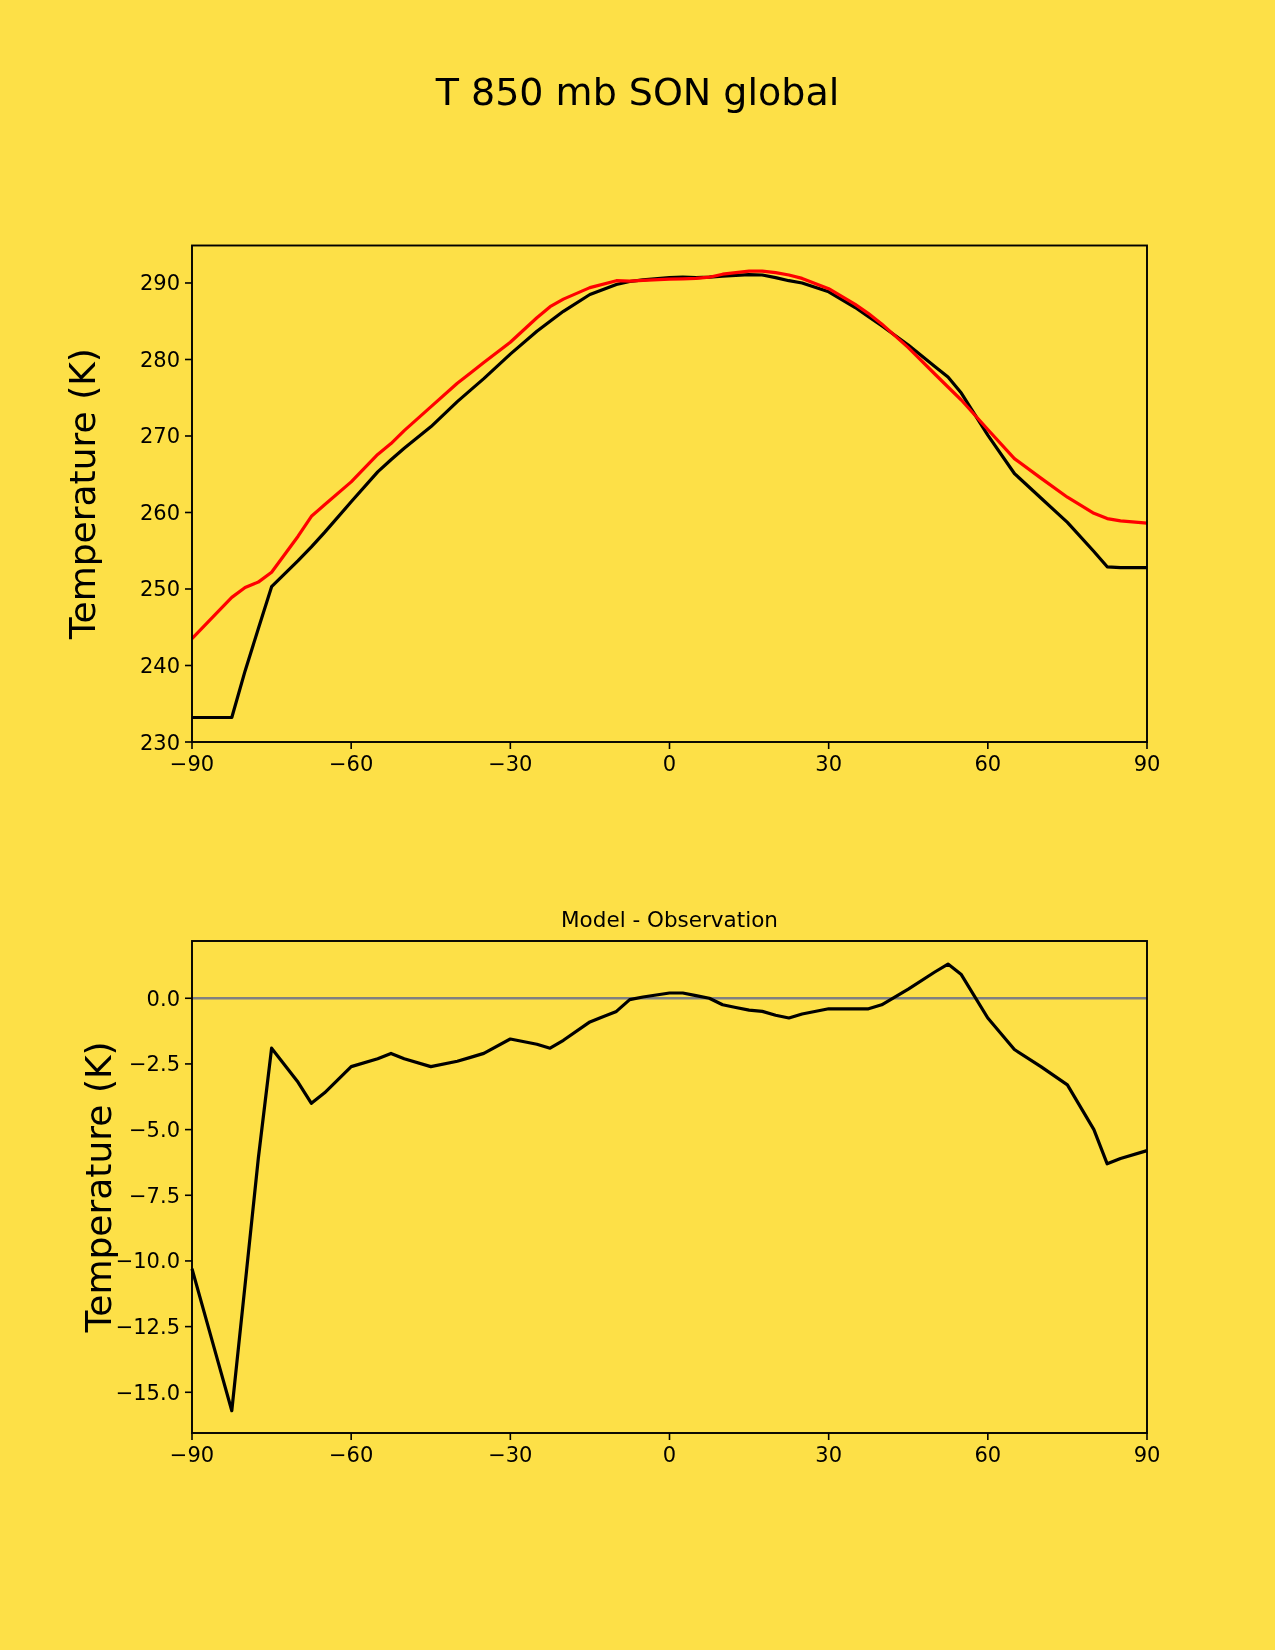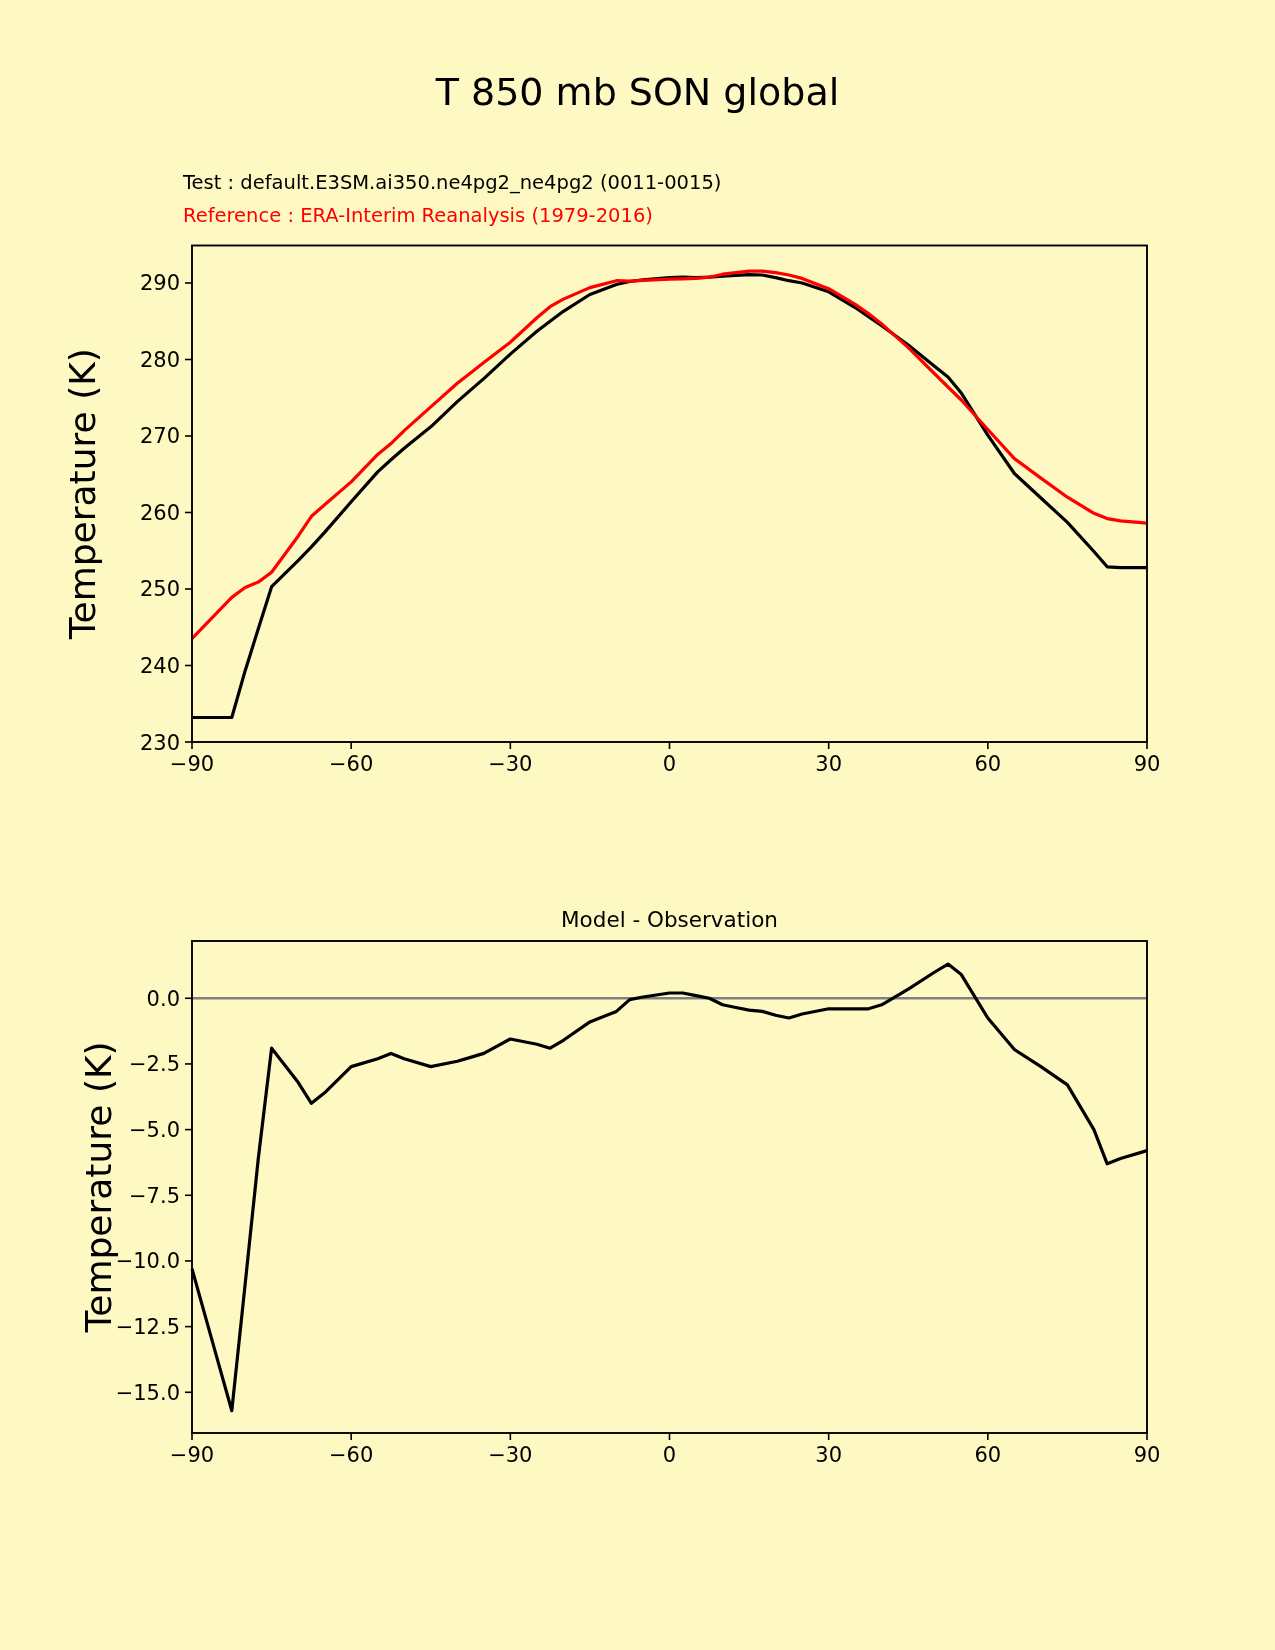--- a/index.html
+++ b/index.html
@@ -1,20 +1,20 @@
 <!DOCTYPE html>
 <html><head>
 <meta charset="utf-8">
 <style>
   html,body{margin:0;padding:0;background:#ffffff;}
   .page{
     position:relative;
     width:1275px;
     height:1650px;
-    background:#fef9c3;
+    background:#fde047;
     font-family:"DejaVu Sans","Liberation Sans",sans-serif;
     overflow:hidden;
   }
   .fig-title{
     position:absolute;
     left:0; top:70px; width:1275px;
     text-align:center;
     font-size:38px;
     color:#000;
     white-space:nowrap;
@@ -35,24 +35,20 @@
     overflow:visible;
   }
 </style>
 </head>
 <body>
 
 <div class="page">
 
   <div class="fig-title">T 850 mb SON global</div>
 
-  <div class="legend-block">
-    <div class="legend-test">Test : default.E3SM.ai350.ne4pg2_ne4pg2 (0011-0015)</div>
-    <div class="legend-ref">Reference : ERA-Interim Reanalysis (1979-2016)</div>
-  </div>
 
   <svg class="chart" id="chart-top">
       <line x1="192" x2="192" y1="742" y2="749" stroke="#000" stroke-width="1.6"></line>
       <text x="192" y="771" text-anchor="middle" font-size="21px" fill="#000">−90</text>
       <line x1="351.16666666666663" x2="351.16666666666663" y1="742" y2="749" stroke="#000" stroke-width="1.6"></line>
       <text x="351.16666666666663" y="771" text-anchor="middle" font-size="21px" fill="#000">−60</text>
       <line x1="510.3333333333333" x2="510.3333333333333" y1="742" y2="749" stroke="#000" stroke-width="1.6"></line>
       <text x="510.3333333333333" y="771" text-anchor="middle" font-size="21px" fill="#000">−30</text>
       <line x1="669.5" x2="669.5" y1="742" y2="749" stroke="#000" stroke-width="1.6"></line>
       <text x="669.5" y="771" text-anchor="middle" font-size="21px" fill="#000">0</text>

